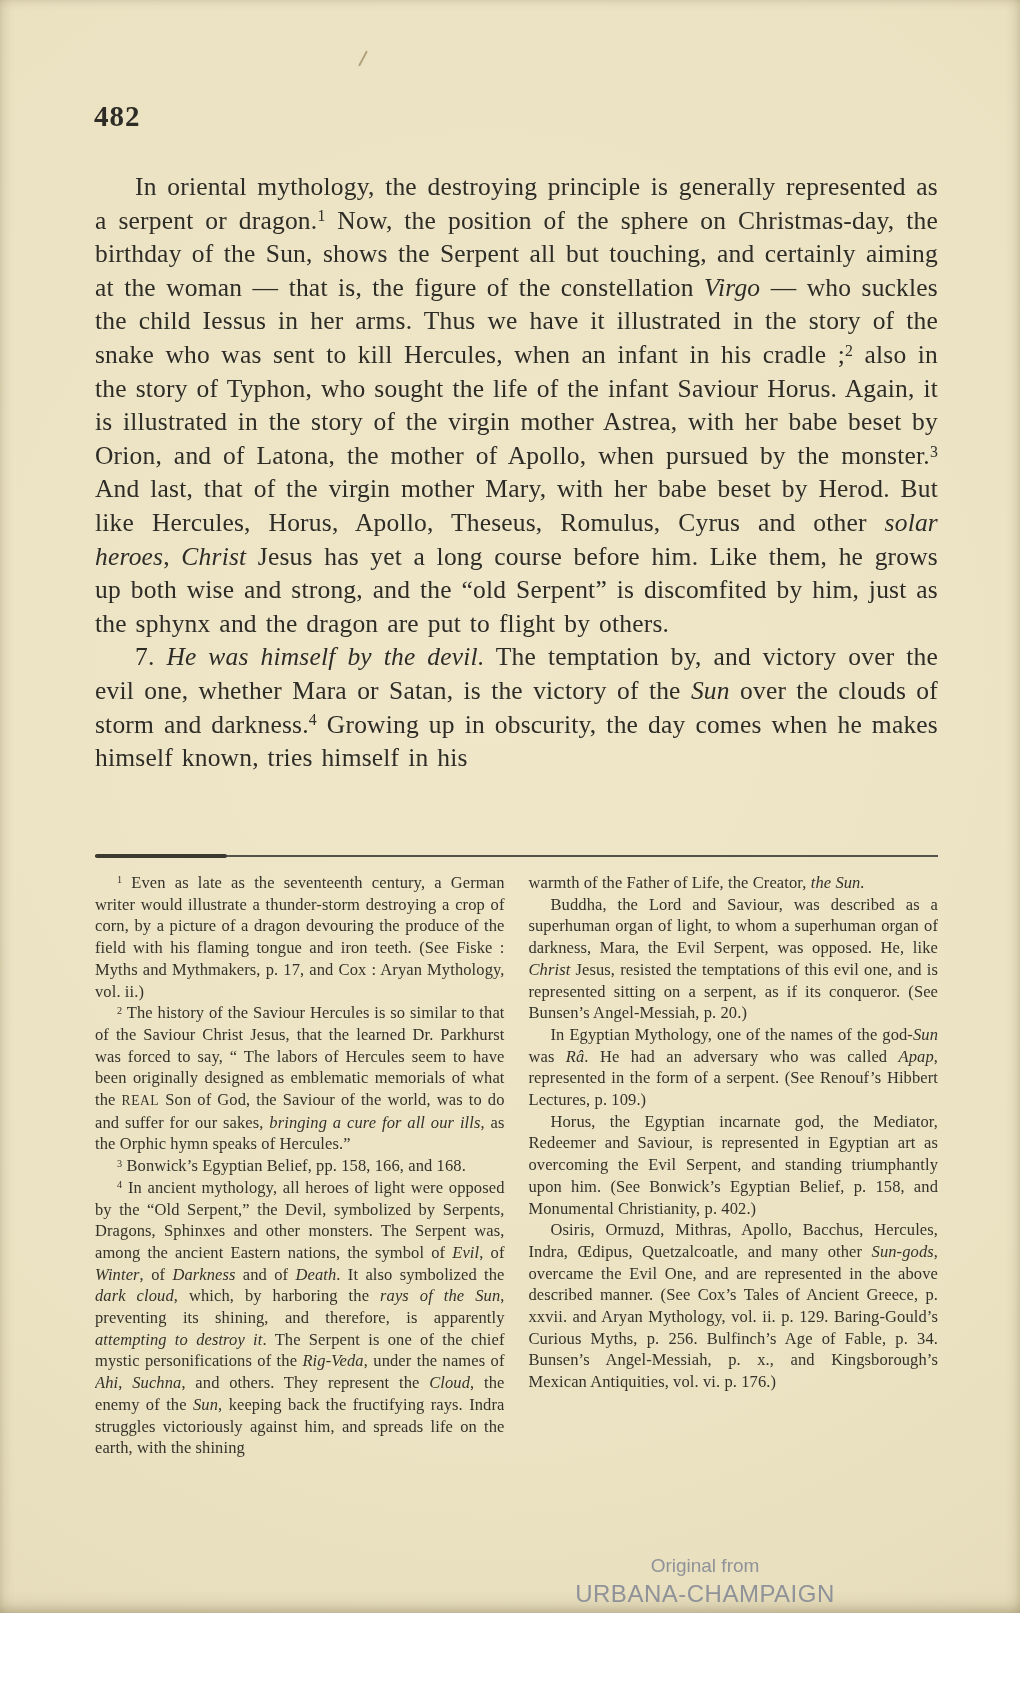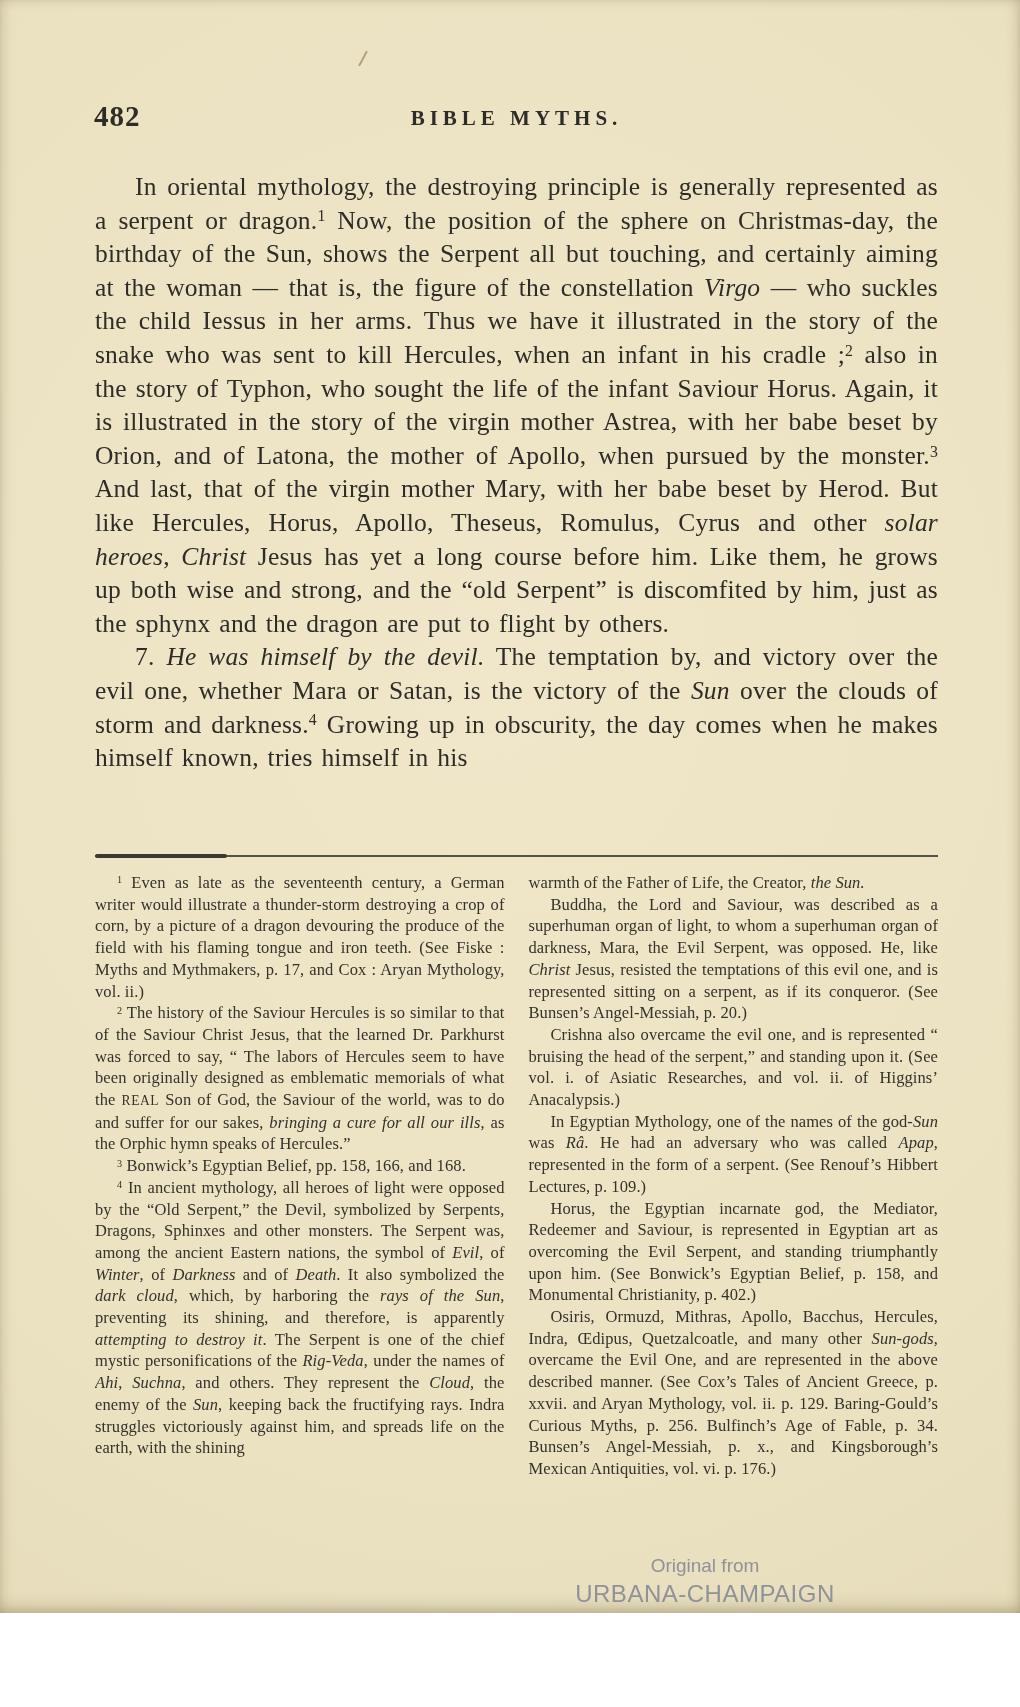--- a/index.html
+++ b/index.html
@@ -67,42 +67,40 @@
 </style>
 </head>
 <body>
 
 <div class="page">
 
   <div class="pen-mark"></div>
 
   <div class="page-number">482</div>
 
-  <div class="header-title">BIBLE MYTHS.</div>
 
   <div class="main-text">
     <p><span>In oriental mythology, the destroying principle is generally represented as a serpent or dragon.</span><span class="sup">1</span><span> Now, the position of the sphere on Christmas-day, the birthday of the Sun, shows the Serpent all but touching, and certainly aiming at the woman — that is, the figure of the constellation </span><span class="it">Virgo</span><span> — who suckles the child Iessus in her arms.  Thus we have it illustrated in the story of the snake who was sent to kill Hercules, when an infant in his cradle ;</span><span class="sup">2</span><span> also in the story of Typhon, who sought the life of the infant Saviour Horus. Again, it is illustrated in the story of the virgin mother Astrea, with her babe beset by Orion, and of Latona, the mother of Apollo, when pursued by the monster.</span><span class="sup">3</span><span>  And last, that of the virgin mother Mary, with her babe beset by Herod.  But like Hercules, Horus, Apollo, Theseus, Romulus, Cyrus and other </span><span class="it">solar heroes</span><span>, </span><span class="it">Christ</span><span> Jesus has yet a long course before him.  Like them, he grows up both wise and strong, and the “old Serpent” is discomfited by him, just as the sphynx and the dragon are put to flight by others.</span></p>
     <p><span>7. </span><span class="it">He was himself by the devil.</span><span>  The temptation by, and victory over the evil one, whether Mara or Satan, is the victory of the </span><span class="it">Sun</span><span> over the clouds of storm and darkness.</span><span class="sup">4</span><span>  Growing up in obscurity, the day comes when he makes himself known, tries himself in his</span></p>
   </div>
 
   <div class="fn-rule">
     <div class="fn-rule-bold"></div>
   </div>
 
   <div class="footnotes">
     <div class="fn-col">
       <p><span class="sup">1</span><span> Even as late as the seventeenth century, a German writer would illustrate a thunder-storm destroying a crop of corn, by a picture of a dragon devouring the produce of the field with his flaming tongue and iron teeth.  (See Fiske : Myths and Mythmakers, p. 17, and Cox : Aryan Mythology, vol. ii.)</span></p>
       <p><span class="sup">2</span><span> The history of the Saviour Hercules is so similar to that of the Saviour Christ Jesus, that the learned Dr. Parkhurst was forced to say, “ The labors of Hercules seem to have been originally designed as emblematic memorials of what the </span><span class="sc">REAL</span><span> Son of God, the Saviour of the world, was to do and suffer for our sakes, </span><span class="it">bringing a cure for all our ills</span><span>, as the Orphic hymn speaks of Hercules.”</span></p>
       <p><span class="sup">3</span><span> Bonwick’s Egyptian Belief, pp. 158, 166, and 168.</span></p>
       <p><span class="sup">4</span><span> In ancient mythology, all heroes of light were opposed by the “Old Serpent,” the Devil, symbolized by Serpents, Dragons, Sphinxes and other monsters.  The Serpent was, among the ancient Eastern nations, the symbol of </span><span class="it">Evil</span><span>, of </span><span class="it">Winter</span><span>, of </span><span class="it">Darkness</span><span> and of </span><span class="it">Death</span><span>.  It also symbolized the </span><span class="it">dark cloud</span><span>, which, by harboring the </span><span class="it">rays of the Sun</span><span>, preventing its shining, and therefore, is apparently </span><span class="it">attempting to destroy it</span><span>.  The Serpent is one of the chief mystic personifications of the </span><span class="it">Rig-Veda</span><span>, under the names of </span><span class="it">Ahi</span><span>, </span><span class="it">Suchna</span><span>, and others.  They represent the </span><span class="it">Cloud</span><span>, the enemy of the </span><span class="it">Sun</span><span>, keeping back the fructifying rays. Indra struggles victoriously against him, and spreads life on the earth, with the shining</span></p>
     </div>
     <div class="fn-col">
       <p class="noindent"><span>warmth of the Father of Life, the Creator, </span><span class="it">the Sun.</span></p>
       <p><span>Buddha, the Lord and Saviour, was described as a superhuman organ of light, to whom a superhuman organ of darkness, Mara, the Evil Serpent, was opposed.  He, like </span><span class="it">Christ</span><span> Jesus, resisted the temptations of this evil one, and is represented sitting on a serpent, as if its conqueror.  (See Bunsen’s Angel-Messiah, p. 20.)</span></p>
-      <p><span>Crishna also overcame the evil one, and is represented “ bruising the head of the serpent,” and standing upon it.  (See vol. i. of Asiatic Researches, and vol. ii. of Higgins’ Anacalypsis.)</span></p>
       <p><span>In Egyptian Mythology, one of the names of the god-</span><span class="it">Sun</span><span> was </span><span class="it">Râ</span><span>.  He had an adversary who was called </span><span class="it">Apap</span><span>, represented in the form of a serpent.  (See Renouf’s Hibbert Lectures, p. 109.)</span></p>
       <p><span>Horus, the Egyptian incarnate god, the Mediator, Redeemer and Saviour, is represented in Egyptian art as overcoming the Evil Serpent, and standing triumphantly upon him.  (See Bonwick’s Egyptian Belief, p. 158, and Monumental Christianity, p. 402.)</span></p>
       <p><span>Osiris, Ormuzd, Mithras, Apollo, Bacchus, Hercules, Indra, Œdipus, Quetzalcoatle, and many other </span><span class="it">Sun-gods</span><span>, overcame the Evil One, and are represented in the above described manner.  (See Cox’s Tales of Ancient Greece, p. xxvii. and Aryan Mythology, vol. ii. p. 129. Baring-Gould’s Curious Myths, p. 256.  Bulfinch’s Age of Fable, p. 34.  Bunsen’s Angel-Messiah, p. x., and Kingsborough’s Mexican Antiquities, vol. vi. p. 176.)</span></p>
     </div>
   </div>
 
   <div class="footer-left">
     <div class="footer-small">Digitized by</div>
     <div class="footer-big">INTERNET ARCHIVE</div>
   </div>

